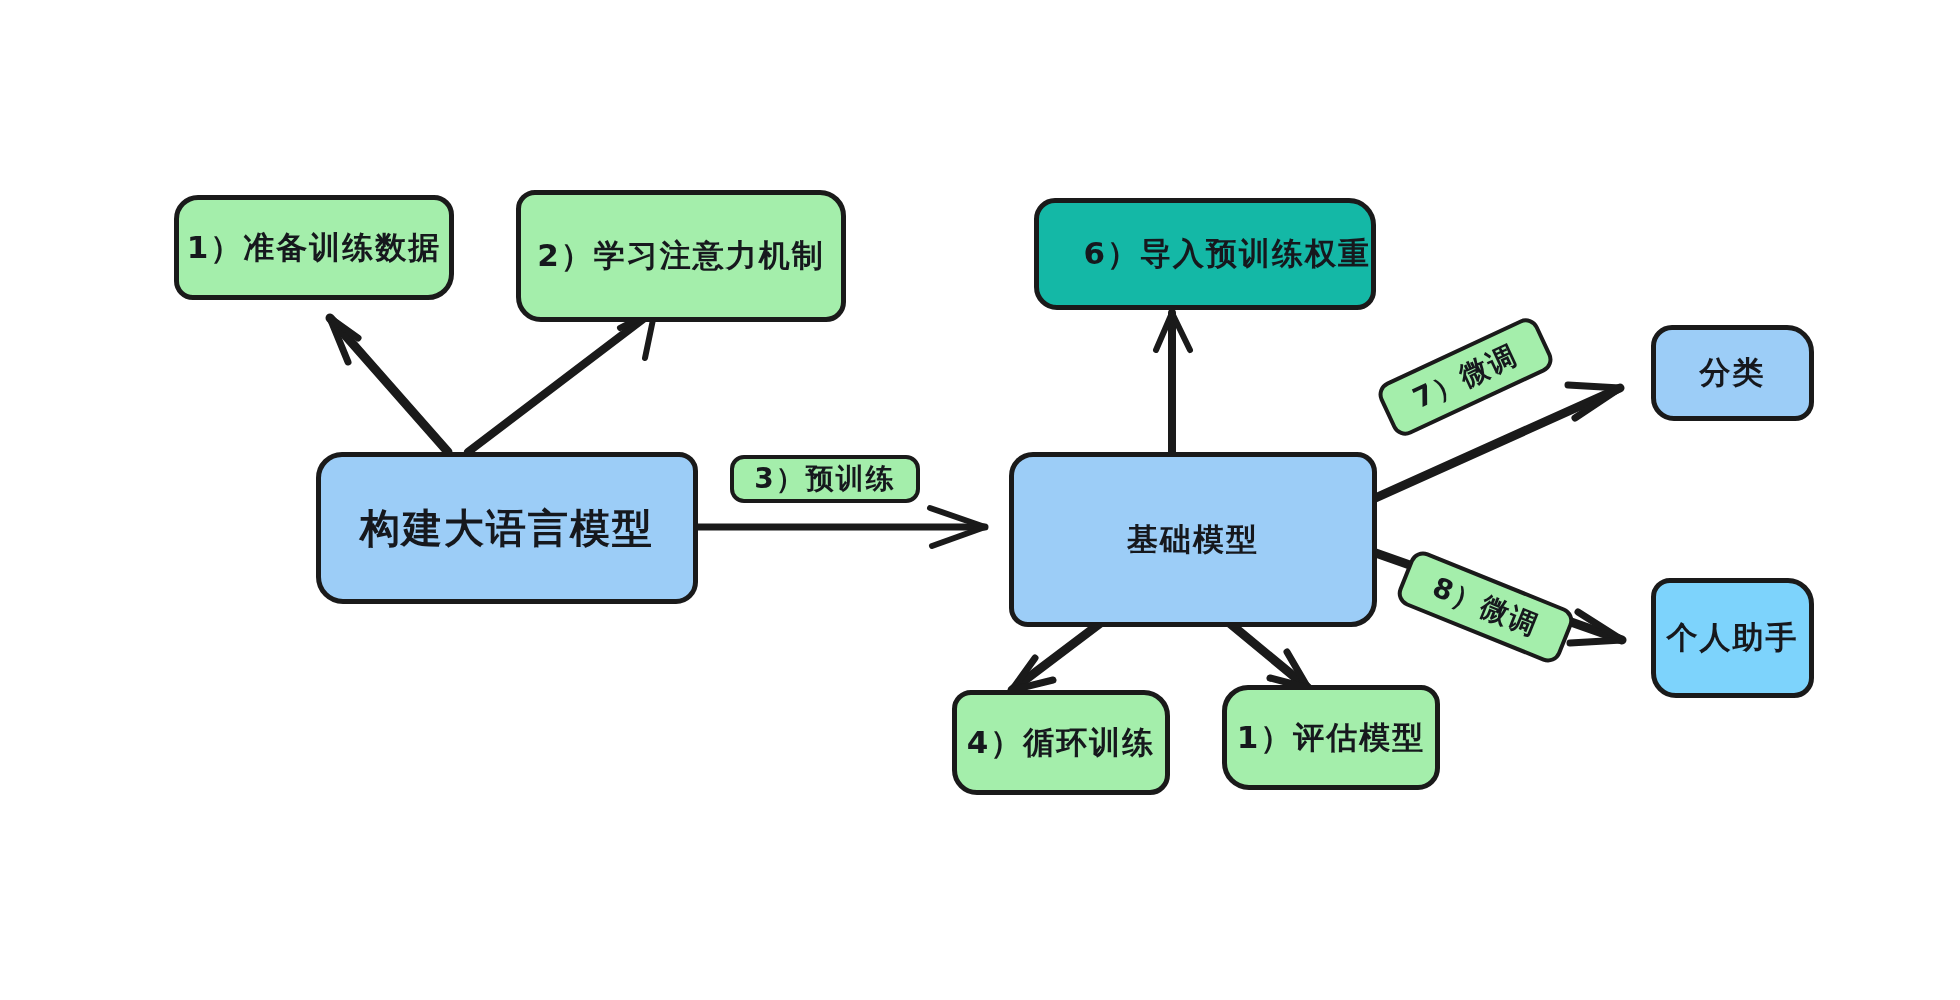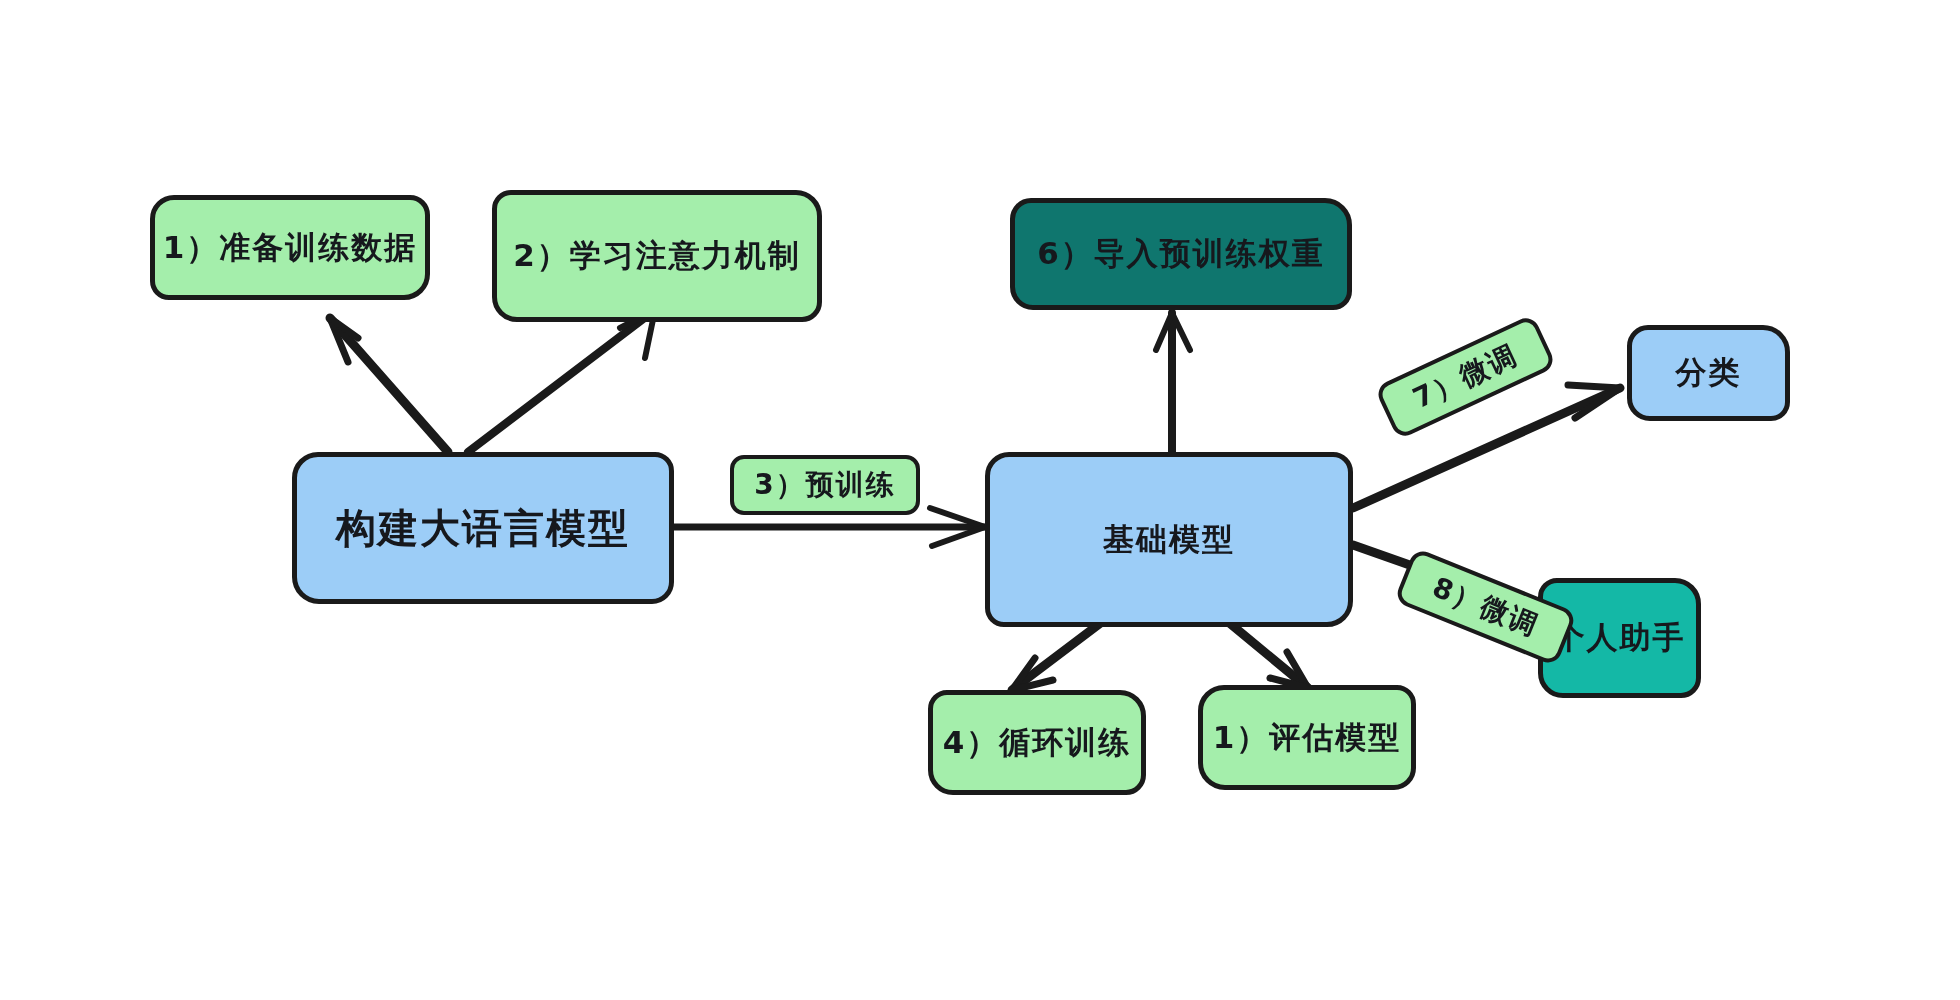--- a/index.html
+++ b/index.html
@@ -16,20 +16,21 @@
     box-sizing:border-box;
     display:flex;align-items:center;justify-content:center;
     border:5px solid #1a1a1a;
     border-radius:22px;
     color:#16181d;
     font-weight:700;
     letter-spacing:2px;
     text-align:center;
     line-height:1.15;
     white-space:nowrap;
+    margin-left:24px;
   }
   .node.green{background:#a4eeab;}
   .node.blue{background:#9ccdf7;}
 
   
   .w1{border-radius:24px 20px 26px 19px;}
   .w2{border-radius:19px 26px 20px 25px;}
   .w3{border-radius:26px 19px 22px 27px;}
   .w4{border-radius:21px 27px 19px 23px;}
 
@@ -108,40 +109,40 @@
 
   <div class="node green w1" style="left: 150px; top: 195px; width: 280px; height: 105px; font-size: 31px; background: rgb(164, 238, 171);">
       <span>1）准备训练数据</span>
     </div>
   <div class="node green w2" style="left: 492px; top: 190px; width: 330px; height: 132px; font-size: 31px; background: rgb(164, 238, 171);">
       <span>2）学习注意力机制</span>
     </div>
   <div class="node blue  w3" style="left: 292px; top: 452px; width: 382px; height: 152px; font-size: 40px; background: rgb(156, 205, 247);">
       <span>构建大语言模型</span>
     </div>
-  <div class="node green w4" style="left: 1010px; top: 198px; width: 342px; height: 112px; font-size: 31px; background: #0f766e;">
+  <div class="node green w4" style="left: 1010px; top: 198px; width: 342px; height: 112px; font-size: 31px; background: #14b8a6; justify-content: flex-end;">
       <span>6）导入预训练权重</span>
     </div>
   <div class="node blue  w1" style="left: 985px; top: 452px; width: 368px; height: 175px; font-size: 31px; background: rgb(156, 205, 247);">
       <span>基础模型</span>
     </div>
   <div class="node green w2" style="left: 928px; top: 690px; width: 218px; height: 105px; font-size: 31px; background: rgb(164, 238, 171);">
       <span>4）循环训练</span>
     </div>
   <div class="node green w3" style="left: 1198px; top: 685px; width: 218px; height: 105px; font-size: 31px; background: rgb(164, 238, 171);">
       <span>1）评估模型</span>
     </div>
   <div class="node blue  w4" style="left: 1627px; top: 325px; width: 163px; height: 96px; font-size: 31px; background: rgb(156, 205, 247);">
       <span>分类</span>
     </div>
-  <div class="node blue  w2" style="left: 1538px; top: 578px; width: 163px; height: 120px; font-size: 31px; background: #14b8a6;">
+  <div class="node blue  w2" style="left: 1627px; top: 578px; width: 163px; height: 120px; font-size: 31px; background: #7dd3fc;">
       <span>个人助手</span>
     </div>
 
-  <div class="lbl" style="left: 730px; top: 455px; width: 190px; height: 60px; font-size: 28px; background: rgb(164, 238, 171);">
+  <div class="lbl" style="left: 730px; top: 455px; width: 190px; height: 48px; font-size: 28px; background: rgb(164, 238, 171);">
       <span>3）预训练</span>
     </div>
   <div class="lbl" style="left: 1378px; top: 348px; width: 175px; height: 58px; font-size: 28px; background: rgb(164, 238, 171); transform: rotate(-25deg);">
       <span>7）微调</span>
     </div>
   <div class="lbl" style="left: 1398px; top: 578px; width: 175px; height: 58px; font-size: 28px; background: rgb(164, 238, 171); transform: rotate(22deg);">
       <span>8）微调</span>
     </div>
 
 </div>

